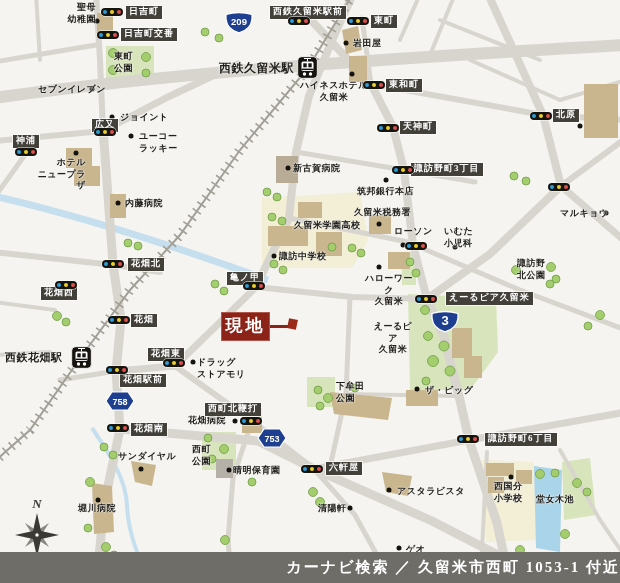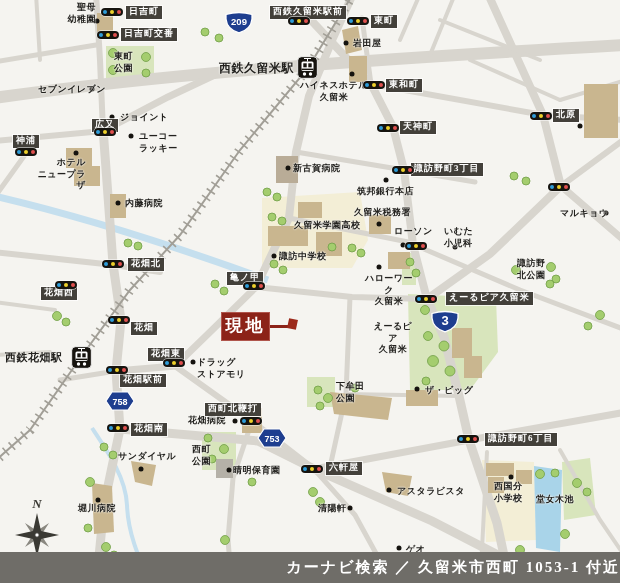--- a/index.html
+++ b/index.html
@@ -292,21 +292,21 @@
       <div class="sig" style="left: 371px; top: 15px;">東町</div>
       <div class="sig" style="left: 386px; top: 79px;">東和町</div>
       <div class="sig" style="left: 400px; top: 121px;">天神町</div>
       <div class="sig" style="left: 553px; top: 109px;">北原</div>
       <div class="sig" style="left: 411px; top: 163px;">諏訪野町3丁目</div>
       <div class="sig" style="left: 92px; top: 119px; font-family: Liberation Serif, serif;">広又</div>
       <div class="sig" style="left: 13px; top: 135px;">神浦</div>
       <div class="sig" style="left: 128px; top: 258px;">花畑北</div>
       <div class="sig" style="left: 227px; top: 272px;">亀ノ甲</div>
       <div class="sig" style="left: 41px; top: 287px;">花畑西</div>
-      <div class="sig" style="left: 131px; top: 314px; margin-top: 8px;">花畑</div>
+      <div class="sig" style="left: 131px; top: 314px;">花畑</div>
       <div class="sig" style="left: 148px; top: 348px;">花畑東</div>
       <div class="sig" style="left: 120px; top: 374px;">花畑駅前</div>
       <div class="sig" style="left: 131px; top: 423px;">花畑南</div>
       <div class="sig" style="left: 446px; top: 292px;">えーるピア久留米</div>
       <div class="sig" style="left: 205px; top: 403px;">西町北鞭打</div>
       <div class="sig" style="left: 326px; top: 462px;">六軒屋</div>
       <div class="sig" style="left: 485px; top: 433px;">諏訪野町6丁目</div>
       <div class="signal" style="left: 112px; top: 12px;">
         <span class="lamp b"></span>
         <span class="lamp y"></span>

